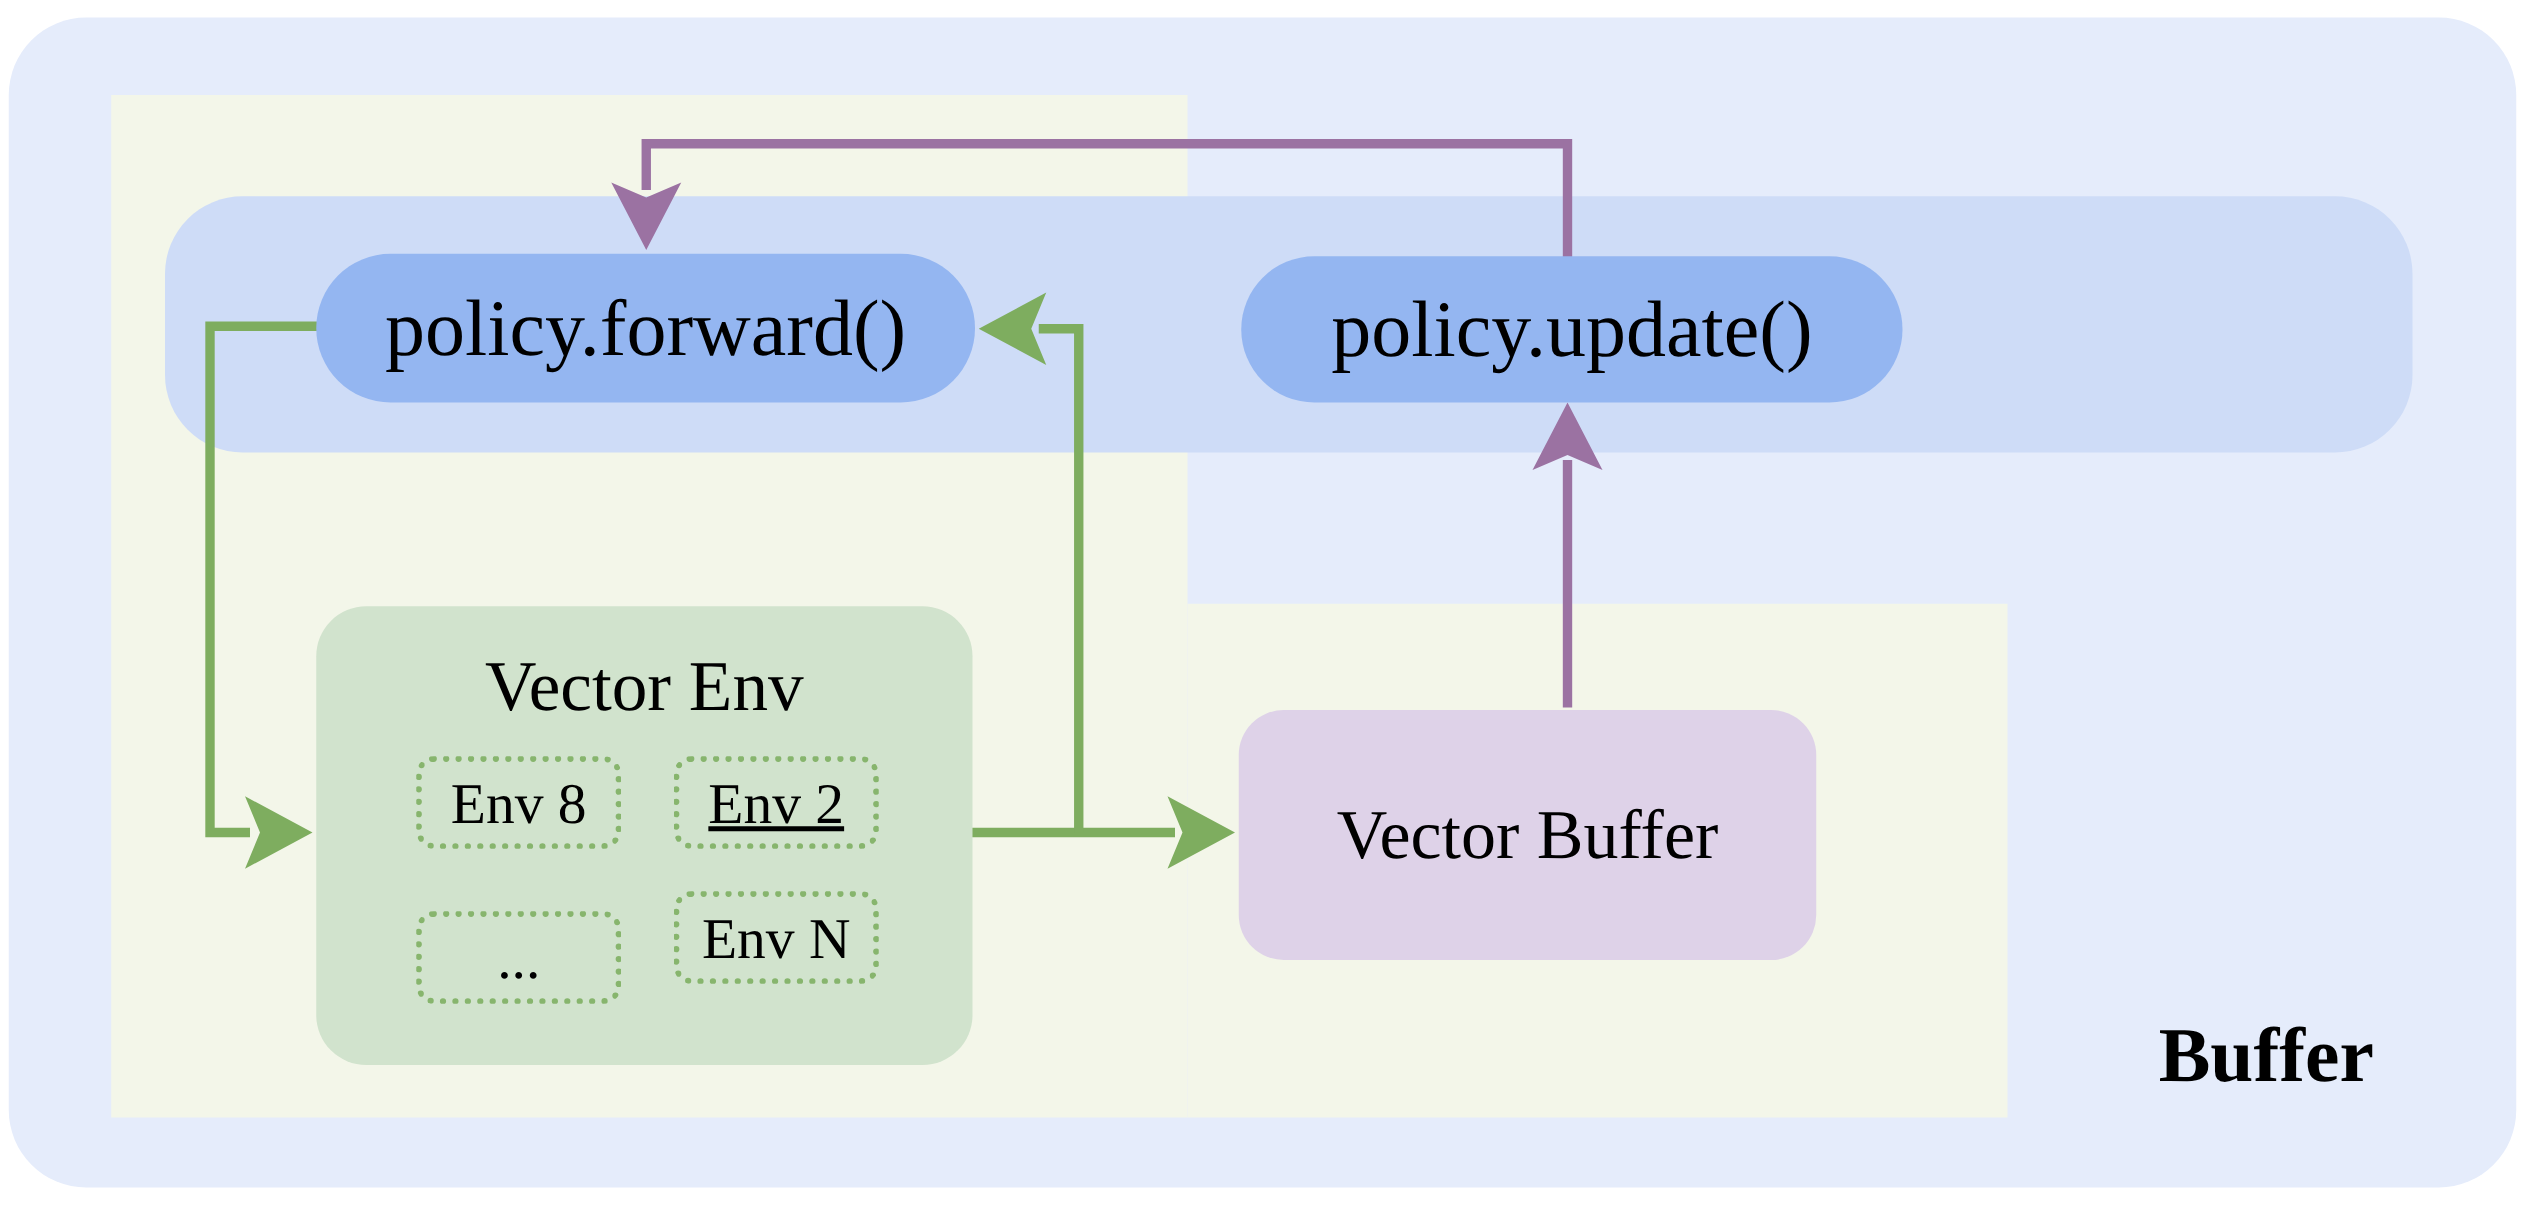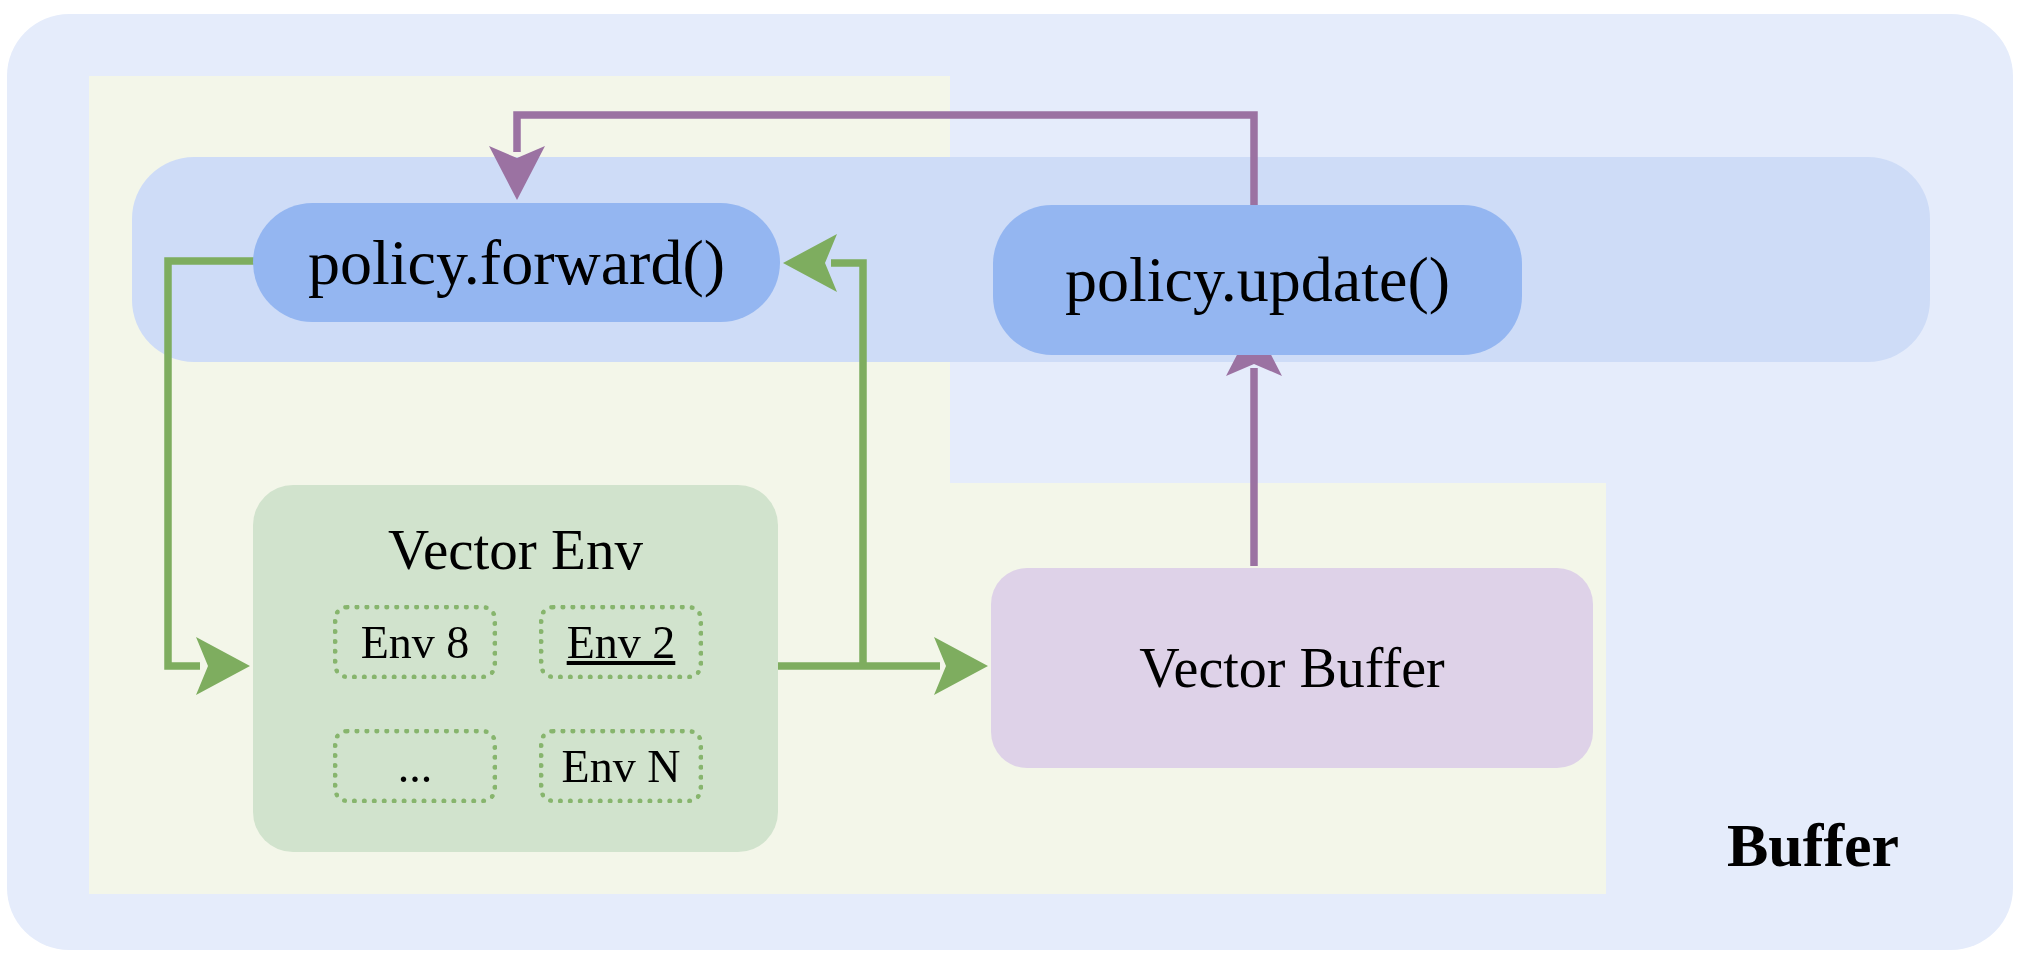--- a/index.html
+++ b/index.html
@@ -35,45 +35,45 @@
   }
   
   #arrows{left:0;top:0;width:2020px;height:965px;pointer-events:none;}
   
   .pill{
     background:var(--pill-bg,#94b6f1);
     display:flex;align-items:center;justify-content:center;
     font-size:64px;
   }
   .pill-forward{left:253px;top:203px;width:527px;height:119px;border-radius:61px;}
-  .pill-update{left:993px;top:205px;width:529px;height:150px;border-radius:59px;}
+  .pill-update{left:993px;top:205px;width:529px;height:117px;border-radius:59px;}
   
   .vector-env{
     left:253px;top:485px;width:525px;height:367px;
     background:var(--vector-env-bg,#d1e3cd);
     border-radius:40px;
   }
   .vector-env-title{
     position:absolute;left:0;top:32px;width:100%;
     text-align:center;font-size:57px;
   }
   .env-slot{
     position:absolute;width:164px;height:74px;
     border:5px dotted var(--env-slot-border,#87b56d);
     border-radius:14px;box-sizing:border-box;
     display:flex;align-items:center;justify-content:center;
     font-size:46px;
   }
   .env-slot-1{left:80px;top:120px;}
   .env-slot-2{left:286px;top:120px;text-decoration:underline;}
   .env-slot-3{left:80px;top:244px;}
-  .env-slot-4{left:286px;top:244px;}
+  .env-slot-4{left:286px;top:228px;}
   
   .vector-buffer{
-    left:991px;top:568px;width:602px;height:200px;
+    left:991px;top:568px;width:462px;height:200px;
     background:var(--vector-buffer-bg,#ded2e8);
     border-radius:36px;
     display:flex;align-items:center;justify-content:center;
     font-size:56px;
   }
   
   .region-label{
     font-weight:bold;font-size:62px;
     transform:translate(-50%,-50%);
     white-space:nowrap;

